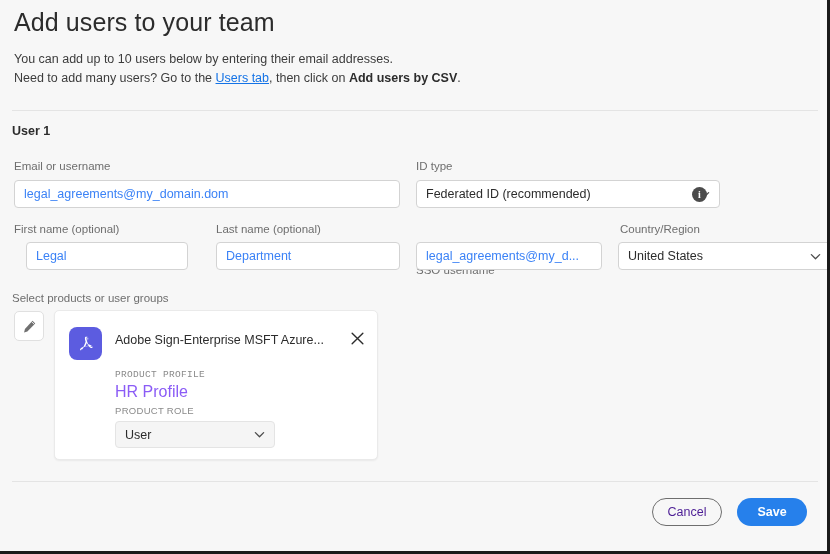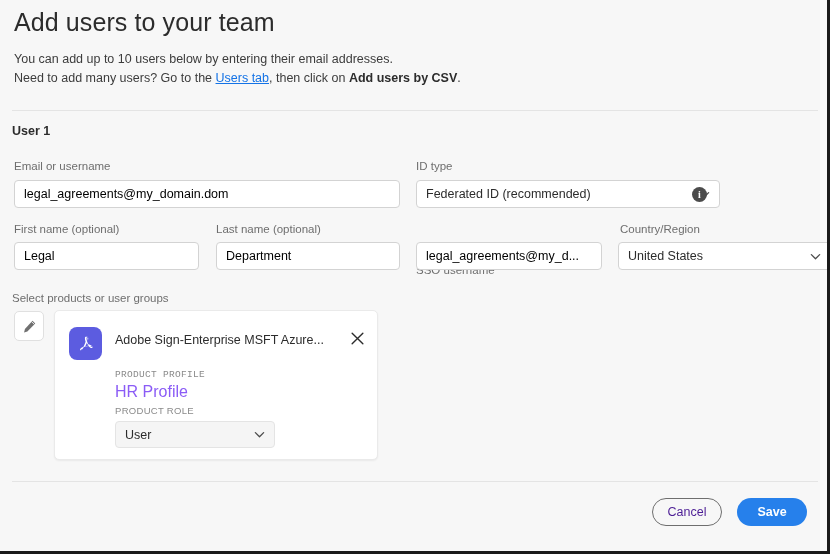--- a/index.html
+++ b/index.html
@@ -78,21 +78,21 @@
 
   .txt-input {
     position: absolute;
     box-sizing: border-box;
     background: #ffffff;
     border: 1px solid #d3d3d3;
     border-radius: 4px;
     height: 28px;
     font-family: "Liberation Sans", sans-serif;
     font-size: 12.5px;
-    color: #000000;
+    color: #3b82f6;
     padding: 0 9px;
     outline: none;
   }
   .txt-input::placeholder { color: #9a9a9a; }
 
   .sel-wrap {
     position: absolute;
     box-sizing: border-box;
     background: #ffffff;
     border: 1px solid #d3d3d3;
@@ -317,21 +317,21 @@
     <span class="sel-val">Federated ID (recommended)</span>
     <span class="chev">
       <svg viewBox="0 0 12 12" width="11" height="11">
           <path d="M1.5 4 L6 8.5 L10.5 4" fill="none" stroke="currentColor" stroke-width="1.4" stroke-linecap="round" stroke-linejoin="round"></path>
         </svg>
     </span>
   </div>
   <div class="info-icon" style="left:692px; top:187px;">i</div>
 
   <div class="field-label" style="left:14px; top:223px;">First name (optional)</div>
-  <input class="txt-input" style="left: 14px; top: 242px; width: 185px;" value="Legal" placeholder="First name">
+  <input class="txt-input" style="left: 26px; top: 242px; width: 162px;" value="Legal" placeholder="First name">
 
   <div class="field-label" style="left:216px; top:223px;">Last name (optional)</div>
   <input class="txt-input" style="left: 216px; top: 242px; width: 184px;" value="Department" placeholder="Last name">
 
   <div class="field-label" style="left:416px; top:219px;margin-top:45px;">SSO username</div>
   <input class="txt-input" style="left: 416px; top: 242px; width: 186px;" value="legal_agreements@my_d..." placeholder="SSO username">
 
   <div class="field-label" style="left:620px; top:223px;">Country/Region</div>
   <div class="sel-wrap" style="left:618px; top:242px; width:213px;">
     <span class="sel-val">United States</span>

